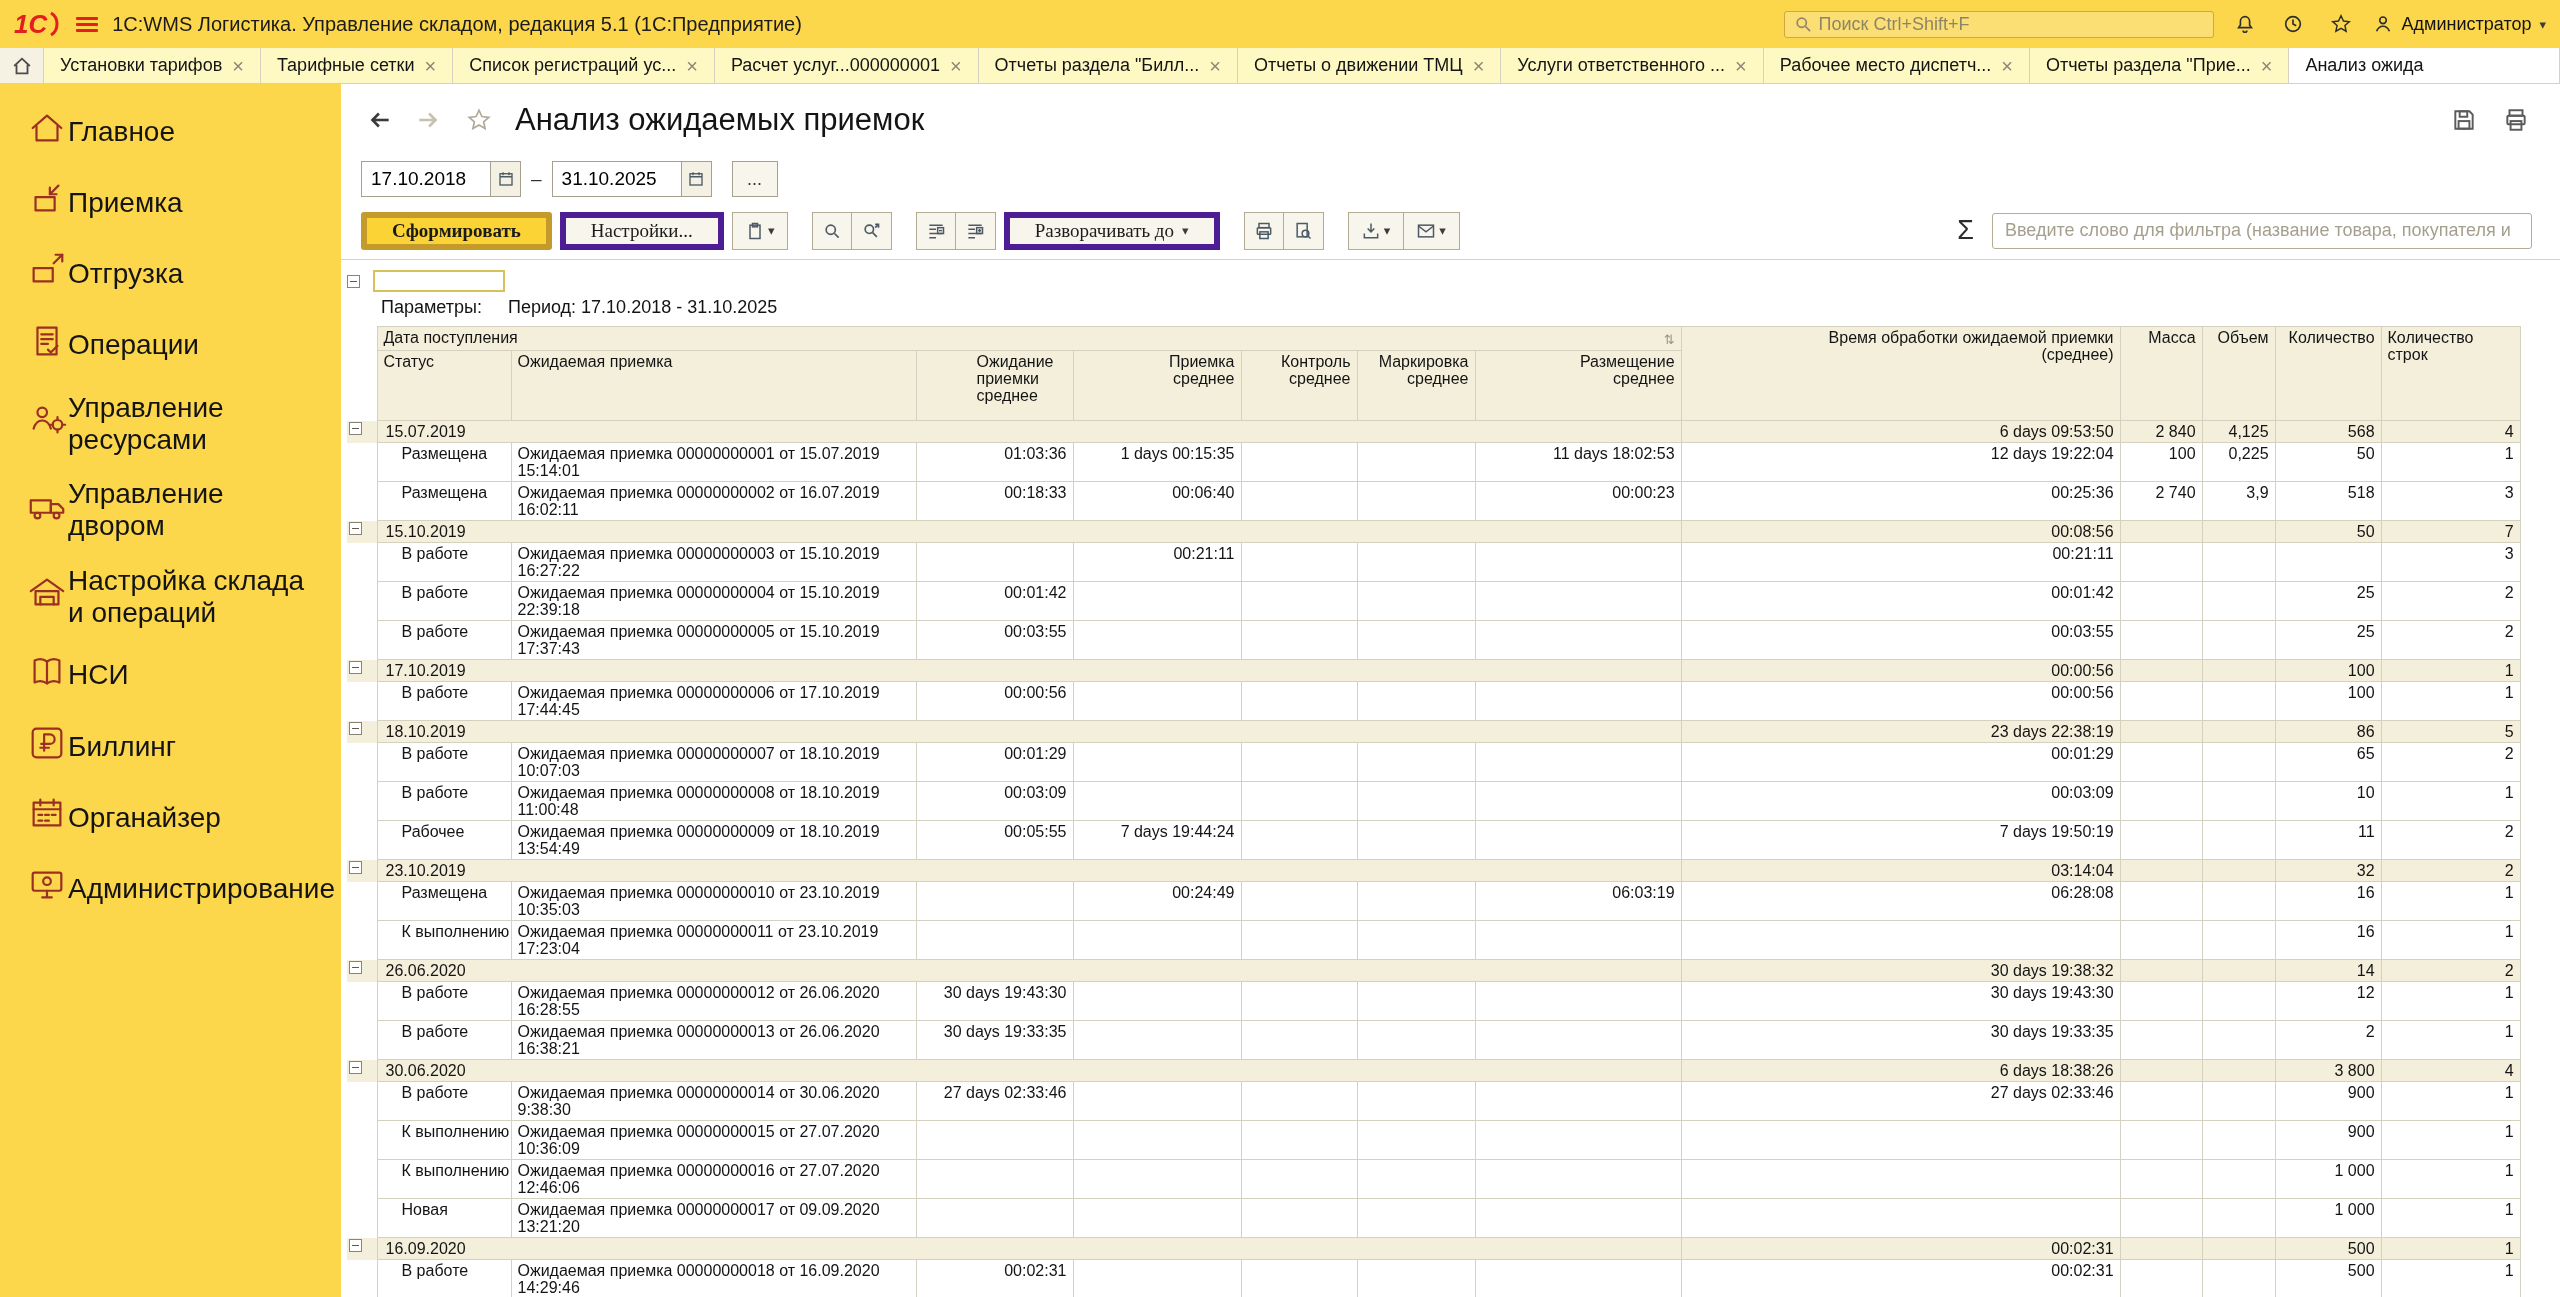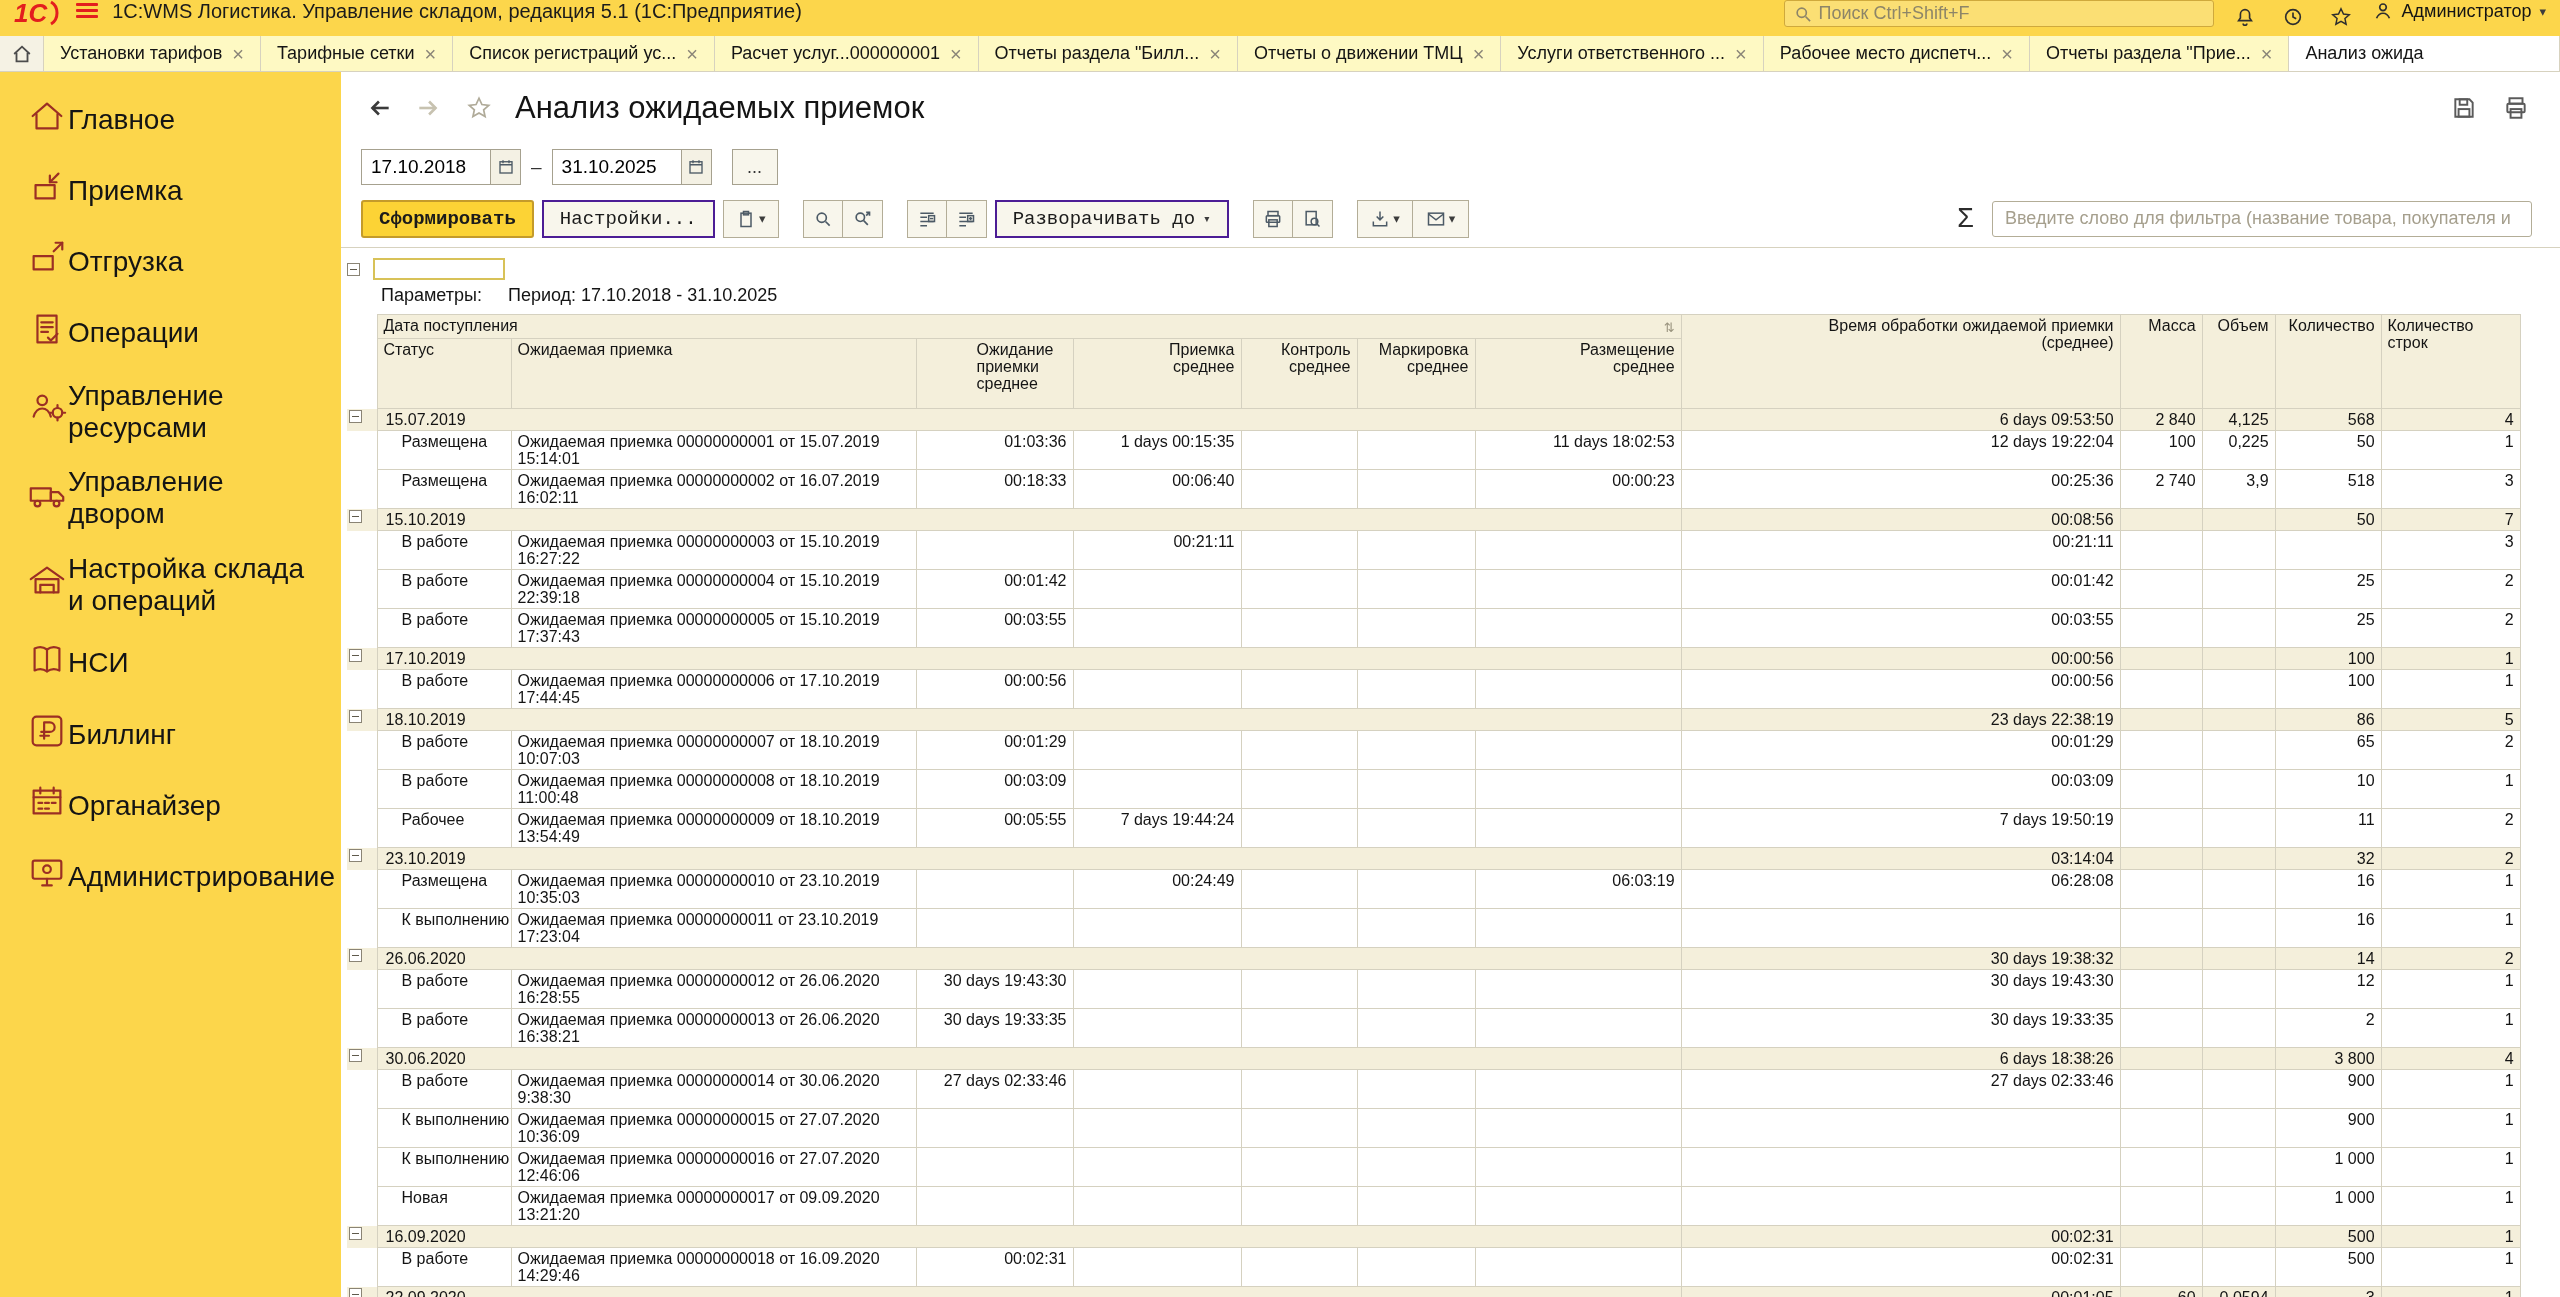--- a/index.html
+++ b/index.html
@@ -1,20 +1,20 @@
 <!DOCTYPE html>
 <html><head>
 <meta charset="utf-8">
 <style>
   *{box-sizing:border-box;margin:0;padding:0}
   html,body{width:2560px;height:1297px;overflow:hidden;background:#fff;
     font-family:"Liberation Sans",sans-serif;color:#141414}
 
   
-  .topbar{height:36px;background:#fcd64b;display:flex;align-items:flex-start;gap:14px;padding:0 14px}
+  .topbar{height:48px;background:#fcd64b;display:flex;align-items:center;gap:14px;padding:0 14px}
   .logo{display:flex;align-items:center;gap:2px;cursor:pointer}
   .logo .logo-txt{font-size:26px;font-weight:800;font-style:italic;color:#e31e1e;line-height:1}
   .burger{cursor:pointer}
   .burger span{display:block;width:22px;height:3px;background:#e31e1e;margin:3px 0;border-radius:1px}
   .app-title{font-size:20px;color:#1b1b1b;white-space:nowrap}
   .tb-spacer{flex:1}
   .tb-search{width:430px;height:27px;background:#fbdf74;border:1px solid #cfa93c;border-radius:3px;
     display:flex;align-items:center;padding:0 8px;gap:6px}
   .tb-search input{flex:1;border:none;background:transparent;outline:none;font-size:18px;
     font-family:inherit;color:#4d4a3d}
@@ -55,22 +55,22 @@
   .date-field{display:flex;height:36px;border:1px solid #a6a18f;background:#fff}
   .date-field input{width:128px;border:none;outline:none;font-size:19px;padding:0 9px;font-family:inherit}
   .cal-btn{width:30px;border:none;border-left:1px solid #a6a18f;background:#f4f1e4;cursor:pointer;
     display:flex;align-items:center;justify-content:center}
   .dash{font-size:19px;color:#333}
   .more-btn{width:46px;height:36px;border:1px solid #a6a18f;background:#f8f6ec;font-size:18px;
     margin-left:10px;cursor:pointer;font-family:inherit;color:#333}
 
   
   .toolbar{height:58px;display:flex;align-items:center;gap:8px;padding:0 20px;border-bottom:1px solid #d7d2bf}
-  .btn{height:38px;border:2px solid #4c1d95;background:#f8f6ec;font-size:19px;padding:0 16px;
-    font-family:Liberation Mono, monospace;color:#1b1b1b;cursor:pointer;display:flex;align-items:center;gap:8px}
+  .btn{height:38px;border:6px solid #4c1d95;background:#f8f6ec;font-size:19px;padding:0 25px;
+    font-family:Liberation Serif, serif;color:#1b1b1b;cursor:pointer;display:flex;align-items:center;gap:8px}
   .btn.primary{background:#fcd335;border-color:#c49b2a;font-weight:700;border-radius:3px}
   .ibtn{width:40px;height:38px;border:1px solid #b3ad97;background:#f8f6ec;display:flex;align-items:center;
     justify-content:center;cursor:pointer;gap:3px}
   .ibtn.wide{width:56px}
   .btn-group{display:flex}
   .btn-group>.ibtn+.ibtn{border-left:none}
   .sep{width:8px}
   .sigma{font-size:27px;color:#2c2c2c;margin:0 10px 0 4px}
   .filter-input{width:540px;height:36px;border:1px solid #b3ad97;border-radius:3px;font-size:18px;
     padding:0 12px;font-family:inherit;outline:none;margin-right:8px}

